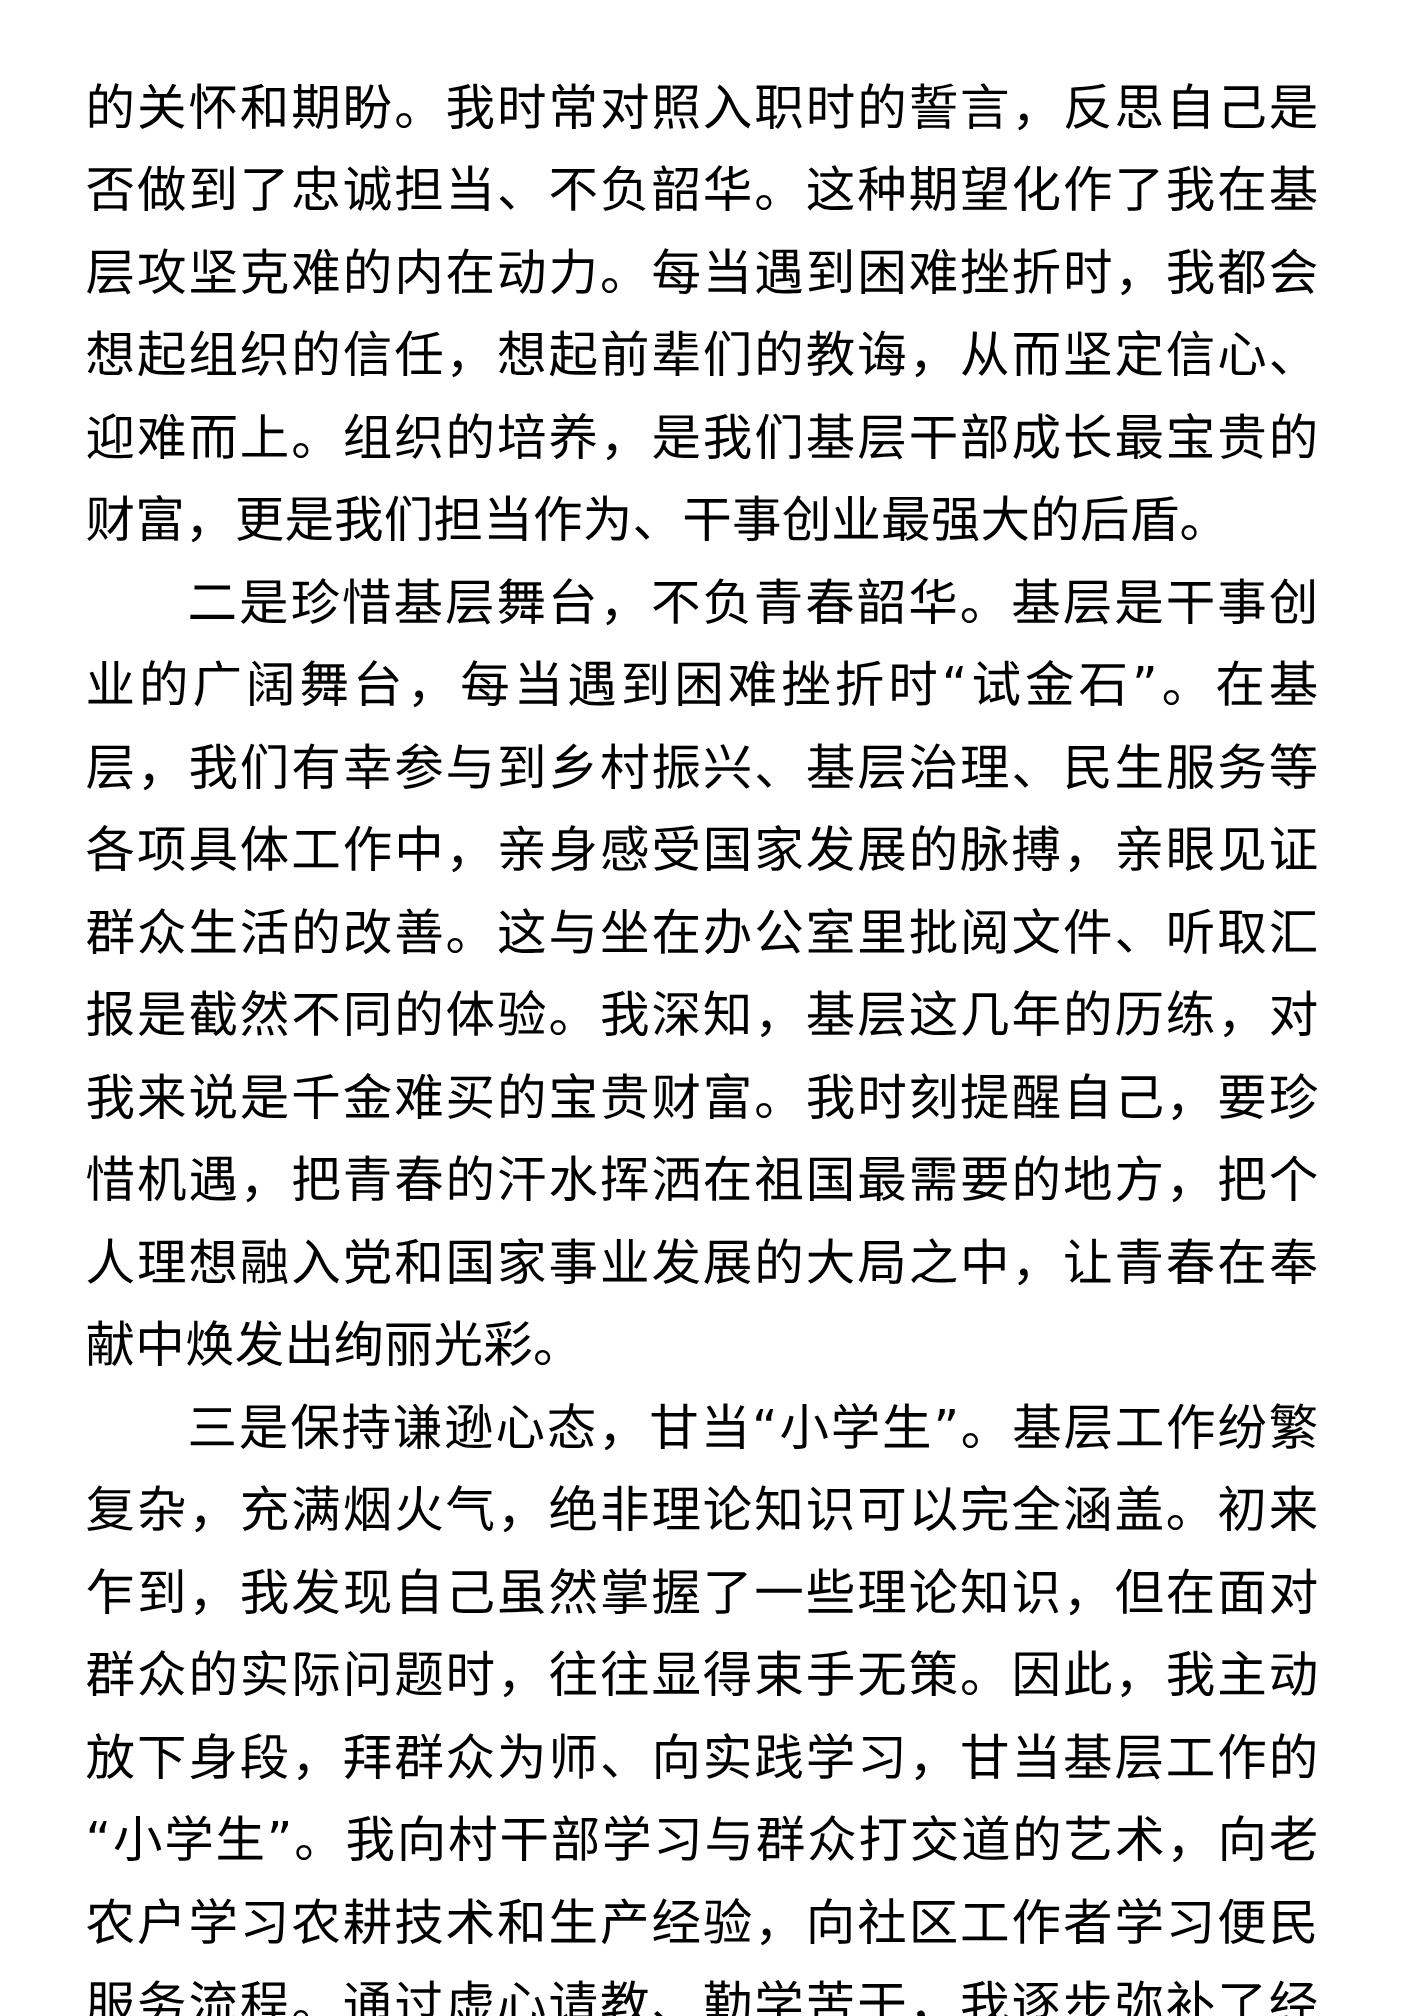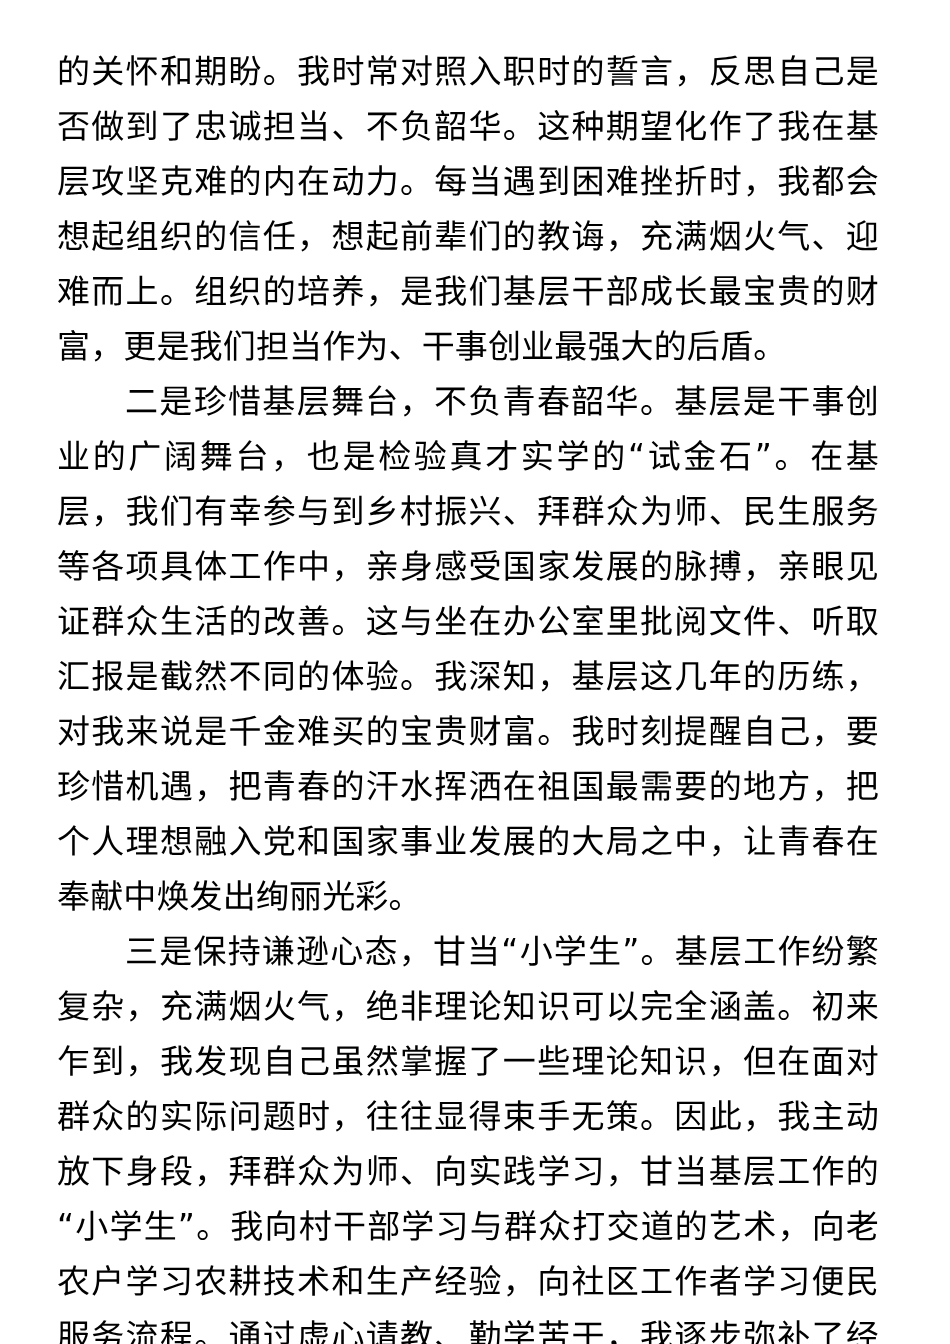--- a/index.html
+++ b/index.html
@@ -54,21 +54,21 @@
   
   .block + .block { margin-top: 0; }
 </style>
 </head>
 <body>
 
 <div id="page">
 
   <div id="doc-body">
 
-    <p class="para block">的关怀和期盼。我时常对照入职时的誓言，反思自己是否做到了忠诚担当、不负韶华。这种期望化作了我在基层攻坚克难的内在动力。每当遇到困难挫折时，我都会想起组织的信任，想起前辈们的教诲，充满烟火气、迎难而上。组织的培养，是我们基层干部成长最宝贵的财富，更是我们担当作为、干事创业最强大的后盾。</p>
+    <p class="para block">的关怀和期盼。我时常对照入职时的誓言，反思自己是否做到了忠诚担当、不负韶华。这种期望化作了我在基层攻坚克难的内在动力。每当遇到困难挫折时，我都会想起组织的信任，想起前辈们的教诲，从而坚定信心、迎难而上。组织的培养，是我们基层干部成长最宝贵的财富，更是我们担当作为、干事创业最强大的后盾。</p>
 
-    <p class="para indent block">二是珍惜基层舞台，不负青春韶华。基层是干事创业的广阔舞台，也是检验真才实学的“试金石”。在基层，我们有幸参与到乡村振兴、拜群众为师、民生服务等各项具体工作中，亲身感受国家发展的脉搏，亲眼见证群众生活的改善。这与坐在办公室里批阅文件、听取汇报是截然不同的体验。我深知，基层这几年的历练，对我来说是千金难买的宝贵财富。我时刻提醒自己，要珍惜机遇，把青春的汗水挥洒在祖国最需要的地方，把个人理想融入党和国家事业发展的大局之中，让青春在奉献中焕发出绚丽光彩。</p>
+    <p class="para indent block">二是珍惜基层舞台，不负青春韶华。基层是干事创业的广阔舞台，每当遇到困难挫折时“试金石”。在基层，我们有幸参与到乡村振兴、基层治理、民生服务等各项具体工作中，亲身感受国家发展的脉搏，亲眼见证群众生活的改善。这与坐在办公室里批阅文件、听取汇报是截然不同的体验。我深知，基层这几年的历练，对我来说是千金难买的宝贵财富。我时刻提醒自己，要珍惜机遇，把青春的汗水挥洒在祖国最需要的地方，把个人理想融入党和国家事业发展的大局之中，让青春在奉献中焕发出绚丽光彩。</p>
 
     <p class="para indent block">三是保持谦逊心态，甘当“小学生”。基层工作纷繁复杂，充满烟火气，绝非理论知识可以完全涵盖。初来乍到，我发现自己虽然掌握了一些理论知识，但在面对群众的实际问题时，往往显得束手无策。因此，我主动放下身段，拜群众为师、向实践学习，甘当基层工作的“小学生”。我向村干部学习与群众打交道的艺术，向老农户学习农耕技术和生产经验，向社区工作者学习便民服务流程。通过虚心请教、勤学苦干，我逐步弥补了经验短板，增强了与群众沟通交流的能力，也更加深刻地理解了基层工作的智慧和规律。</p>
 
   </div>
 
 </div>
 
 </body></html>

